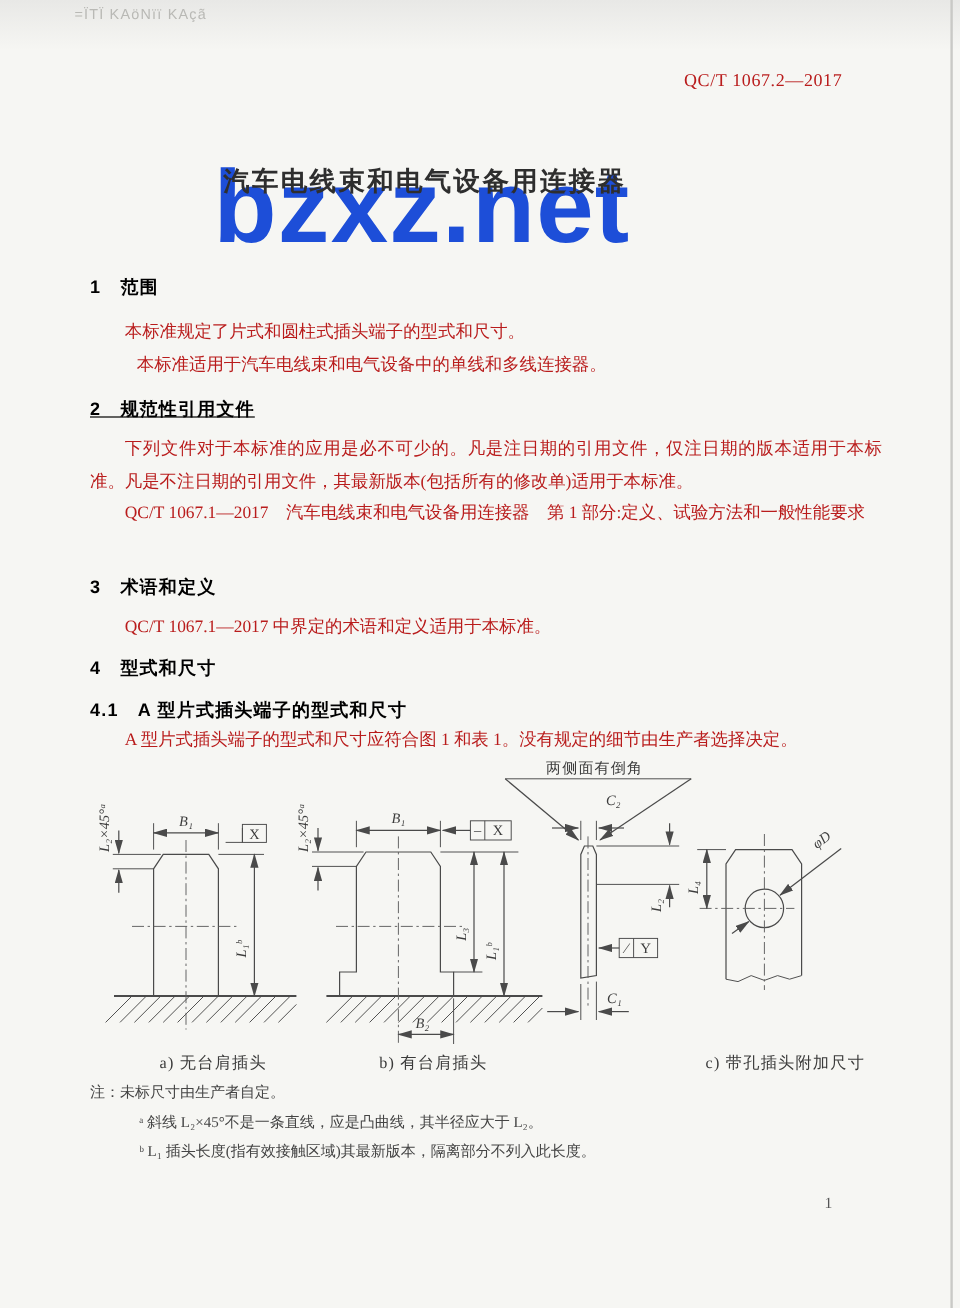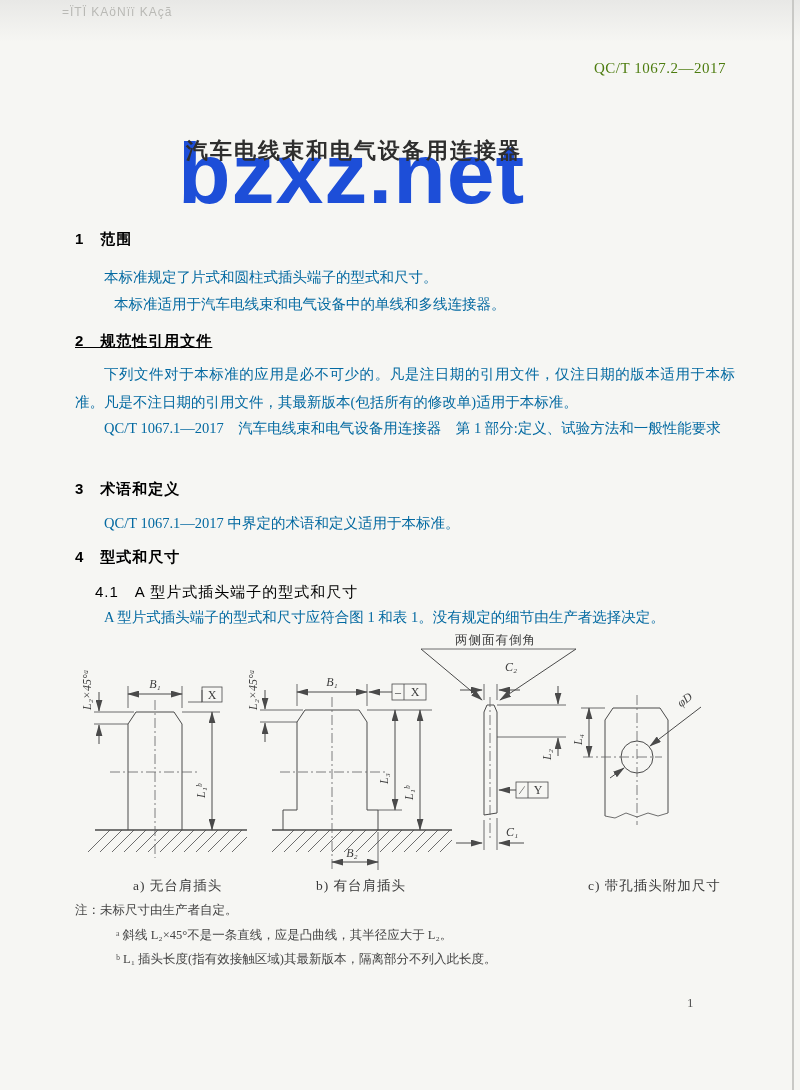--- a/index.html
+++ b/index.html
@@ -5,27 +5,27 @@
   html,body{margin:0;padding:0;background:#dcdcda;}
   #page{position:relative;width:800px;height:1090px;background:#f6f6f3;overflow:hidden;
         font-family:"Liberation Serif","DejaVu Serif",serif;color:#3b3b3b;}
   .abs{position:absolute;}
   #top-band{left:0;top:0;width:800px;height:42px;
         background:linear-gradient(to bottom,#e8e8e6,#f6f6f3);}
   #wm-top{left:62px;top:5px;font:12px "Liberation Sans","DejaVu Sans",sans-serif;
         color:#b9b9b5;letter-spacing:1px;}
   #wm-big{left:178px;top:124px;font:bold 86px "Liberation Sans","DejaVu Sans",sans-serif;
         color:#1d4ed8;letter-spacing:1px;}
-  #doc-num{left:594px;top:60px;font:15px "Liberation Serif","DejaVu Serif",serif;
-        color:#4d7c0f;letter-spacing:.5px;text-align:right;}
+  #doc-num{left:570px;top:60px;font:15px "Liberation Serif","DejaVu Serif",serif;
+        color:#b91c1c;letter-spacing:.5px;text-align:right;}
   .title-line{left:0;width:708px;text-align:center;
         font:bold 22px "Liberation Sans","DejaVu Sans",sans-serif;color:#2e2e2e;letter-spacing:2px;}
   #title1{top:136px;} #title2{top:176px;}
   .sec-h{font:bold 15px "Liberation Sans","DejaVu Sans",sans-serif;color:#000000;letter-spacing:1px;}
-  .body-p{font:14.5px/27.5px "Liberation Serif","DejaVu Serif",serif;color:#0369a1;}
+  .body-p{font:14.5px/27.5px "Liberation Serif","DejaVu Serif",serif;color:#b91c1c;}
   .wrap-p{width:660px;text-indent:2em;text-align:justify;}
   .note-p{font:12.5px "Liberation Serif","DejaVu Serif",serif;color:#444;}
   #fig-cap{left:0;top:971px;width:612px;text-align:center;
         font:bold 15px "Liberation Sans","DejaVu Sans",sans-serif;color:#333;letter-spacing:1px;}
   #page-num{left:687px;top:995px;font:13px "Liberation Serif",serif;color:#555;}
   #scan-edge{left:792px;top:0;width:1.5px;height:1090px;background:#c9c9c6;}
   svg#fig{left:0;top:0;}
   .ln{stroke:#4a4a4a;stroke-width:1;fill:none;}
   .thick{stroke-width:1.6;}
   .thin{stroke-width:.8;}
@@ -52,21 +52,21 @@
   <div class="abs body-p" style="left:104px;top:291px;margin-left:10px;">本标准适用于汽车电线束和电气设备中的单线和多线连接器。</div>
 
   <div class="abs sec-h" style="left:75px;top:332px;text-decoration:underline;">2　规范性引用文件</div>
   <div class="abs body-p wrap-p" style="left:75px;top:361px;">下列文件对于本标准的应用是必不可少的。凡是注日期的引用文件，仅注日期的版本适用于本标准。凡是不注日期的引用文件，其最新版本(包括所有的修改单)适用于本标准。</div>
   <div class="abs body-p wrap-p" style="left:75px;top:415px;">QC/T 1067.1—2017　汽车电线束和电气设备用连接器　第 1 部分:定义、试验方法和一般性能要求</div>
 
   <div class="abs sec-h" style="left:75px;top:480px;">3　术语和定义</div>
   <div class="abs body-p" style="left:104px;top:510px;">QC/T 1067.1—2017 中界定的术语和定义适用于本标准。</div>
 
   <div class="abs sec-h" style="left:75px;top:548px;">4　型式和尺寸</div>
-  <div class="abs sec-h" style="left:75px;top:583px;font-weight:normal;margin-left:20px;">4.1　A 型片式插头端子的型式和尺寸</div>
+  <div class="abs sec-h" style="left:75px;top:583px;font-weight:bold;">4.1　A 型片式插头端子的型式和尺寸</div>
   <div class="abs body-p" style="left:104px;top:604px;">A 型片式插头端子的型式和尺寸应符合图 1 和表 1。没有规定的细节由生产者选择决定。</div>
 
   <svg id="fig" class="abs" width="800" height="1090" viewBox="0 0 800 1090">
     <defs>
       <marker id="arr" viewBox="0 0 14 8" refX="13" refY="4" markerWidth="12" markerHeight="7" orient="auto-start-reverse">
         <path d="M0 0L14 4L0 8Z" fill="#4a4a4a"></path>
       </marker>
     </defs>
 
     <g>

